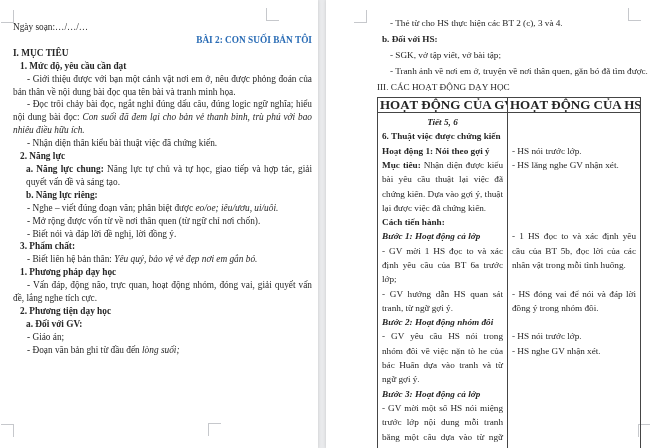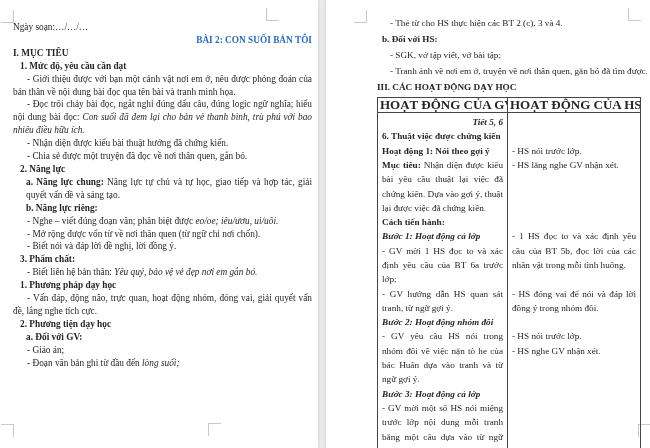--- a/index.html
+++ b/index.html
@@ -28,32 +28,32 @@
   .m-rtl{left:28px;top:10px;border-right-width:1px;border-bottom-width:1px}
   .m-rtr{left:302px;top:8px;border-left-width:1px;border-bottom-width:1px}
   .m-rbr{left:312px;top:424px;border-left-width:1px;border-top-width:1px}
 
   .para{margin:0;text-align:justify;text-indent:14px}
   .b{font-weight:bold}
   .it{font-style:italic}
   .para.h{text-indent:0}
   .para.i1{margin-left:7px;text-indent:0}
   .para.i2{margin-left:13px;text-indent:0}
-  .para.c{text-align:right;text-indent:0}
+  .para.c{text-align:center;text-indent:0}
   .para.nw{white-space:nowrap}
   .para.title{text-align:right;text-indent:0;color:var(--title-blue)}
 
   .lp-text{position:absolute;left:13px;top:21px;width:299px;
     font-size:9.3px;line-height:12.9px;}
 
   .rp-content{position:absolute;left:51px;top:16px;width:263px;
     font-size:9.2px;line-height:15.9px;}
   .rp-content .para{text-indent:13px}
   .rp-content .para.ri1{margin-left:5px;text-indent:0}
-  .rp-heading{font-weight:bold;text-indent:0 !important;white-space:nowrap}
+  .rp-heading{font-weight:normal;text-indent:0 !important;white-space:nowrap}
 
   table.activities{border-collapse:collapse;table-layout:fixed;width:263px;margin-top:1px}
   .col-gv{width:130px}.col-hs{width:133px}
   table.activities th{border:1px solid var(--table-border);font-size:13px;
     font-weight:bold;text-align:center;padding:1px 2px;line-height:12.5px;white-space:nowrap;overflow:hidden}
   table.activities td{border:1px solid var(--table-border);vertical-align:top;
     padding:2px 4px;font-size:9.2px;line-height:14.3px}
   table.activities td .para{text-indent:0;margin-left:0}
 </style>
 </head>
@@ -66,22 +66,21 @@
     <div class="mark m-tr"></div>
     <div class="mark m-bl"></div>
     <div class="mark m-bm"></div>
     <div class="lp-text">
         <p class="para h nw"><span>Ngày soạn:…/…/…</span></p>
         <p class="para title nw"><span class="b">BÀI 2: CON SUỐI BẢN TÔI</span></p>
         <p class="para h nw"><span class="b">I. MỤC TIÊU</span></p>
         <p class="para i1 nw"><span class="b">1. Mức độ, yêu cầu cần đạt</span></p>
         <p class="para"><span>- Giới thiệu được với bạn một cảnh vật nơi em ở, nêu được phỏng đoán của bản thân về nội dung bài đọc qua tên bài và tranh minh họa.</span></p>
         <p class="para"><span>- Đọc trôi chảy bài đọc, ngắt nghỉ đúng dấu câu, đúng logic ngữ nghĩa; hiểu nội dung bài đọc: </span><span class="it">Con suối đã đem lại cho bản vẻ thanh bình, trù phú với bao nhiêu điều hữu ích.</span></p>
-        <p class="para nw"><span>- Nhận diện được kiểu bài thuật hướng đã chứng kiến.</span></p>
-        <p class="para nw"><span>- Chia sẻ được một truyện đã đọc về nơi thân quen, gắn bó.</span></p>
+        <p class="para nw"><span>- Nhận diện thân kiểu bài thuật việc đã chứng kiến.</span></p>
         <p class="para i1 nw"><span class="b">2. Năng lực</span></p>
         <p class="para i2"><span class="b">a. Năng lực chung: </span><span>Năng lực tự chủ và tự học, giao tiếp và hợp tác, giải quyết vấn đề và sáng tạo.</span></p>
         <p class="para i2 nw"><span class="b">b. Năng lực riêng:</span></p>
         <p class="para nw"><span>- Nghe – viết đúng đoạn văn; phân biệt được </span><span class="it">eo/oe; iêu/ươu, ui/uôi.</span></p>
         <p class="para nw"><span>- Mở rộng được vốn từ về nơi thân quen (từ ngữ chỉ nơi chốn).</span></p>
         <p class="para nw"><span>- Biết nói và đáp lời đề nghị, lời đồng ý.</span></p>
         <p class="para i1 nw"><span class="b">3. Phẩm chất:</span></p>
         <p class="para nw"><span>- Biết liên hệ bản thân: </span><span class="it">Yêu quý, bảo vệ vẻ đẹp nơi em gắn bó.</span></p>
         <p class="para i1 nw"><span class="b">1. Phương pháp dạy học</span></p>
         <p class="para"><span>- Vấn đáp, động não, trực quan, hoạt động nhóm, đóng vai, giải quyết vấn đề, lắng nghe tích cực.</span></p>

